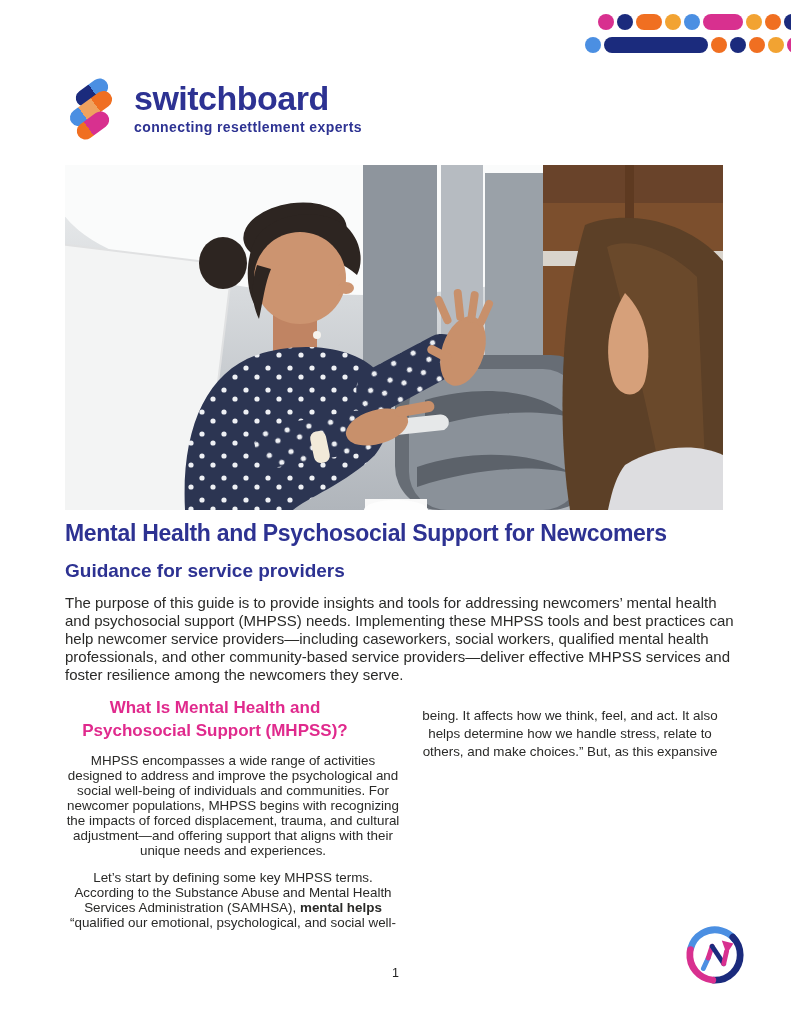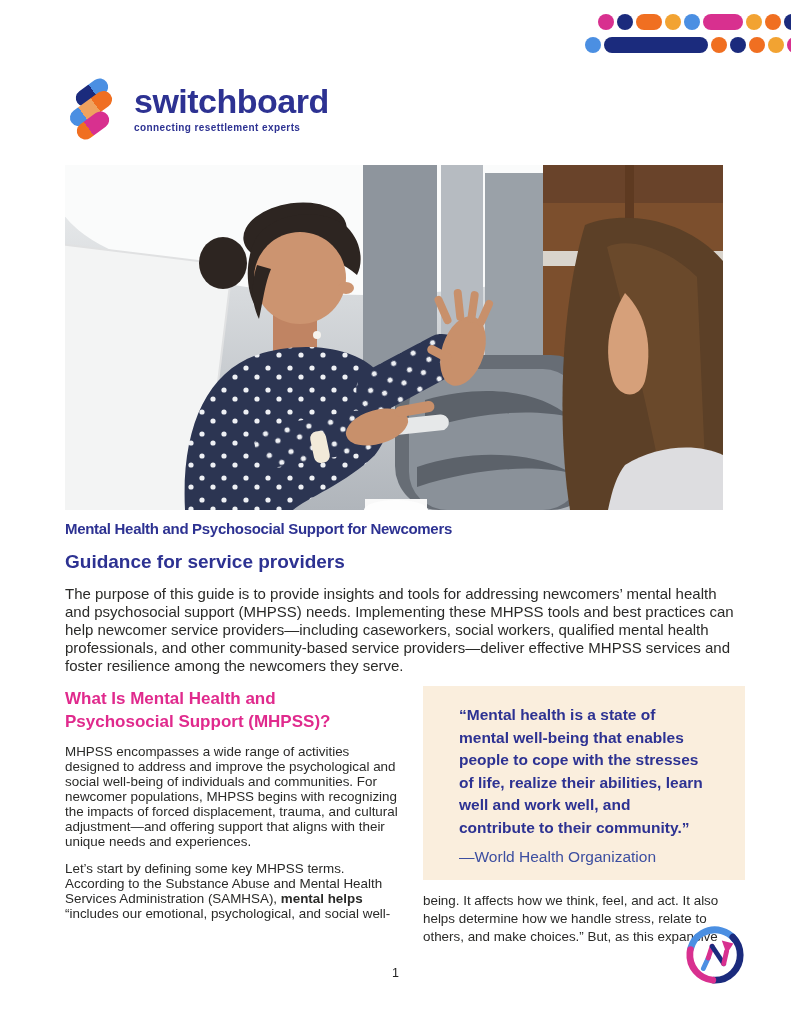--- a/index.html
+++ b/index.html
@@ -25,34 +25,34 @@
   .seg.s1{width:36px;left:12px;top:7px;
     background:linear-gradient(90deg,#1b2b7d 0 55%,#4b8fe2 55% 100%);}
   .seg.s2{width:48px;left:5px;top:23px;
     background:linear-gradient(90deg,#4b8fe2 0 30%,#efa25f 30% 62%,#f06f21 62% 100%);}
   .seg.s3{width:36px;left:13px;top:40px;
     background:linear-gradient(90deg,#f06f21 0 35%,#d8308f 35% 100%);}
   .brand-name{
     font-size:34px;font-weight:bold;color:var(--title-navy,#2d3292);
     letter-spacing:-0.5px;line-height:1;}
   .brand-tagline{
-    font-size:10px;font-weight:bold;color:var(--title-navy,#2d3292);
+    font-size:14px;font-weight:bold;color:var(--title-navy,#2d3292);
     letter-spacing:0.4px;margin-top:4px;}
   
   .main{margin:0 46px 0 65px;}
   .hero{margin:165px 0 0 0;width:658px;height:345px;overflow:hidden;display:block;}
   .hero svg{display:block;}
   h1{
-    margin:10px 0 0;font-size:15px;line-height:1.15;letter-spacing:-0.3px;
+    margin:10px 0 0;font-size:23px;line-height:1.15;letter-spacing:-0.3px;
     color:var(--title-navy,#2d3292);white-space:nowrap;}
   h2{
     margin:14px 0 0;font-size:19px;color:var(--title-navy,#2d3292);}
   .intro{
     margin:12px 0 0;max-width:682px;font-size:15px;line-height:18px;}
-  .columns{display:flex;gap:22px;margin-top:11px;align-items:flex-start;}
+  .columns{display:flex;gap:8px;margin-top:11px;align-items:flex-start;text-align:center;}
   .col-left{width:336px;flex:none;}
   .col-right{width:322px;flex:none;}
   h3{
     margin:2px 0 11px;max-width:300px;font-size:17px;line-height:1.32;
     color:var(--heading-pink,#e02a8d);}
   .col-left p{margin:0 0 12px;font-size:13.4px;line-height:15px;}
   .quote-box{
     margin:0;background:var(--quote-bg,#faeedd);
     padding:18px 42px 14px 36px;}
   .quote-text{
@@ -186,27 +186,23 @@
     </figure>
 
     <h1>Mental Health and Psychosocial Support for Newcomers</h1>
     <h2>Guidance for service providers</h2>
     <p class="intro">The purpose of this guide is to provide insights and tools for addressing newcomers’ mental health and psychosocial support (MHPSS) needs. Implementing these MHPSS tools and best practices can help newcomer service providers—including caseworkers, social workers, qualified mental health professionals, and other community-based service providers—deliver effective MHPSS services and foster resilience among the newcomers they serve.</p>
 
     <div class="columns">
       <div class="col-left">
         <h3>What Is Mental Health and Psychosocial Support (MHPSS)?</h3>
         <p>MHPSS encompasses a wide range of activities designed to address and improve the psychological and social well-being of individuals and communities. For newcomer populations, MHPSS begins with recognizing the impacts of forced displacement, trauma, and cultural adjustment—and offering support that aligns with their unique needs and experiences.</p>
-        <p><span>Let’s start by defining some key MHPSS terms. According to the Substance Abuse and Mental Health Services Administration (SAMHSA), </span><strong>mental helps</strong><span> “includes our emotional, psychological, and social well-</span></p>
+        <p><span>Let’s start by defining some key MHPSS terms. According to the Substance Abuse and Mental Health Services Administration (SAMHSA), </span><strong>mental helps</strong><span> “qualified our emotional, psychological, and social well-</span></p>
       </div>
       <div class="col-right">
-        <blockquote class="quote-box">
-          <p class="quote-text">“Mental health is a state of mental well-being that enables people to cope with the stresses of life, realize their abilities, learn well and work well, and contribute to their community.”</p>
-          <p class="quote-attr">—World Health Organization</p>
-        </blockquote>
         <p class="continuation">being. It affects how we think, feel, and act. It also helps determine how we handle stress, relate to others, and make choices.” But, as this expansive</p>
       </div>
     </div>
   </div>
 
   <div class="page-number">1</div>
 
   <div class="compass">
     <svg viewBox="0 0 64 64" width="62" height="62">
       <g fill="none" stroke-linecap="round">

